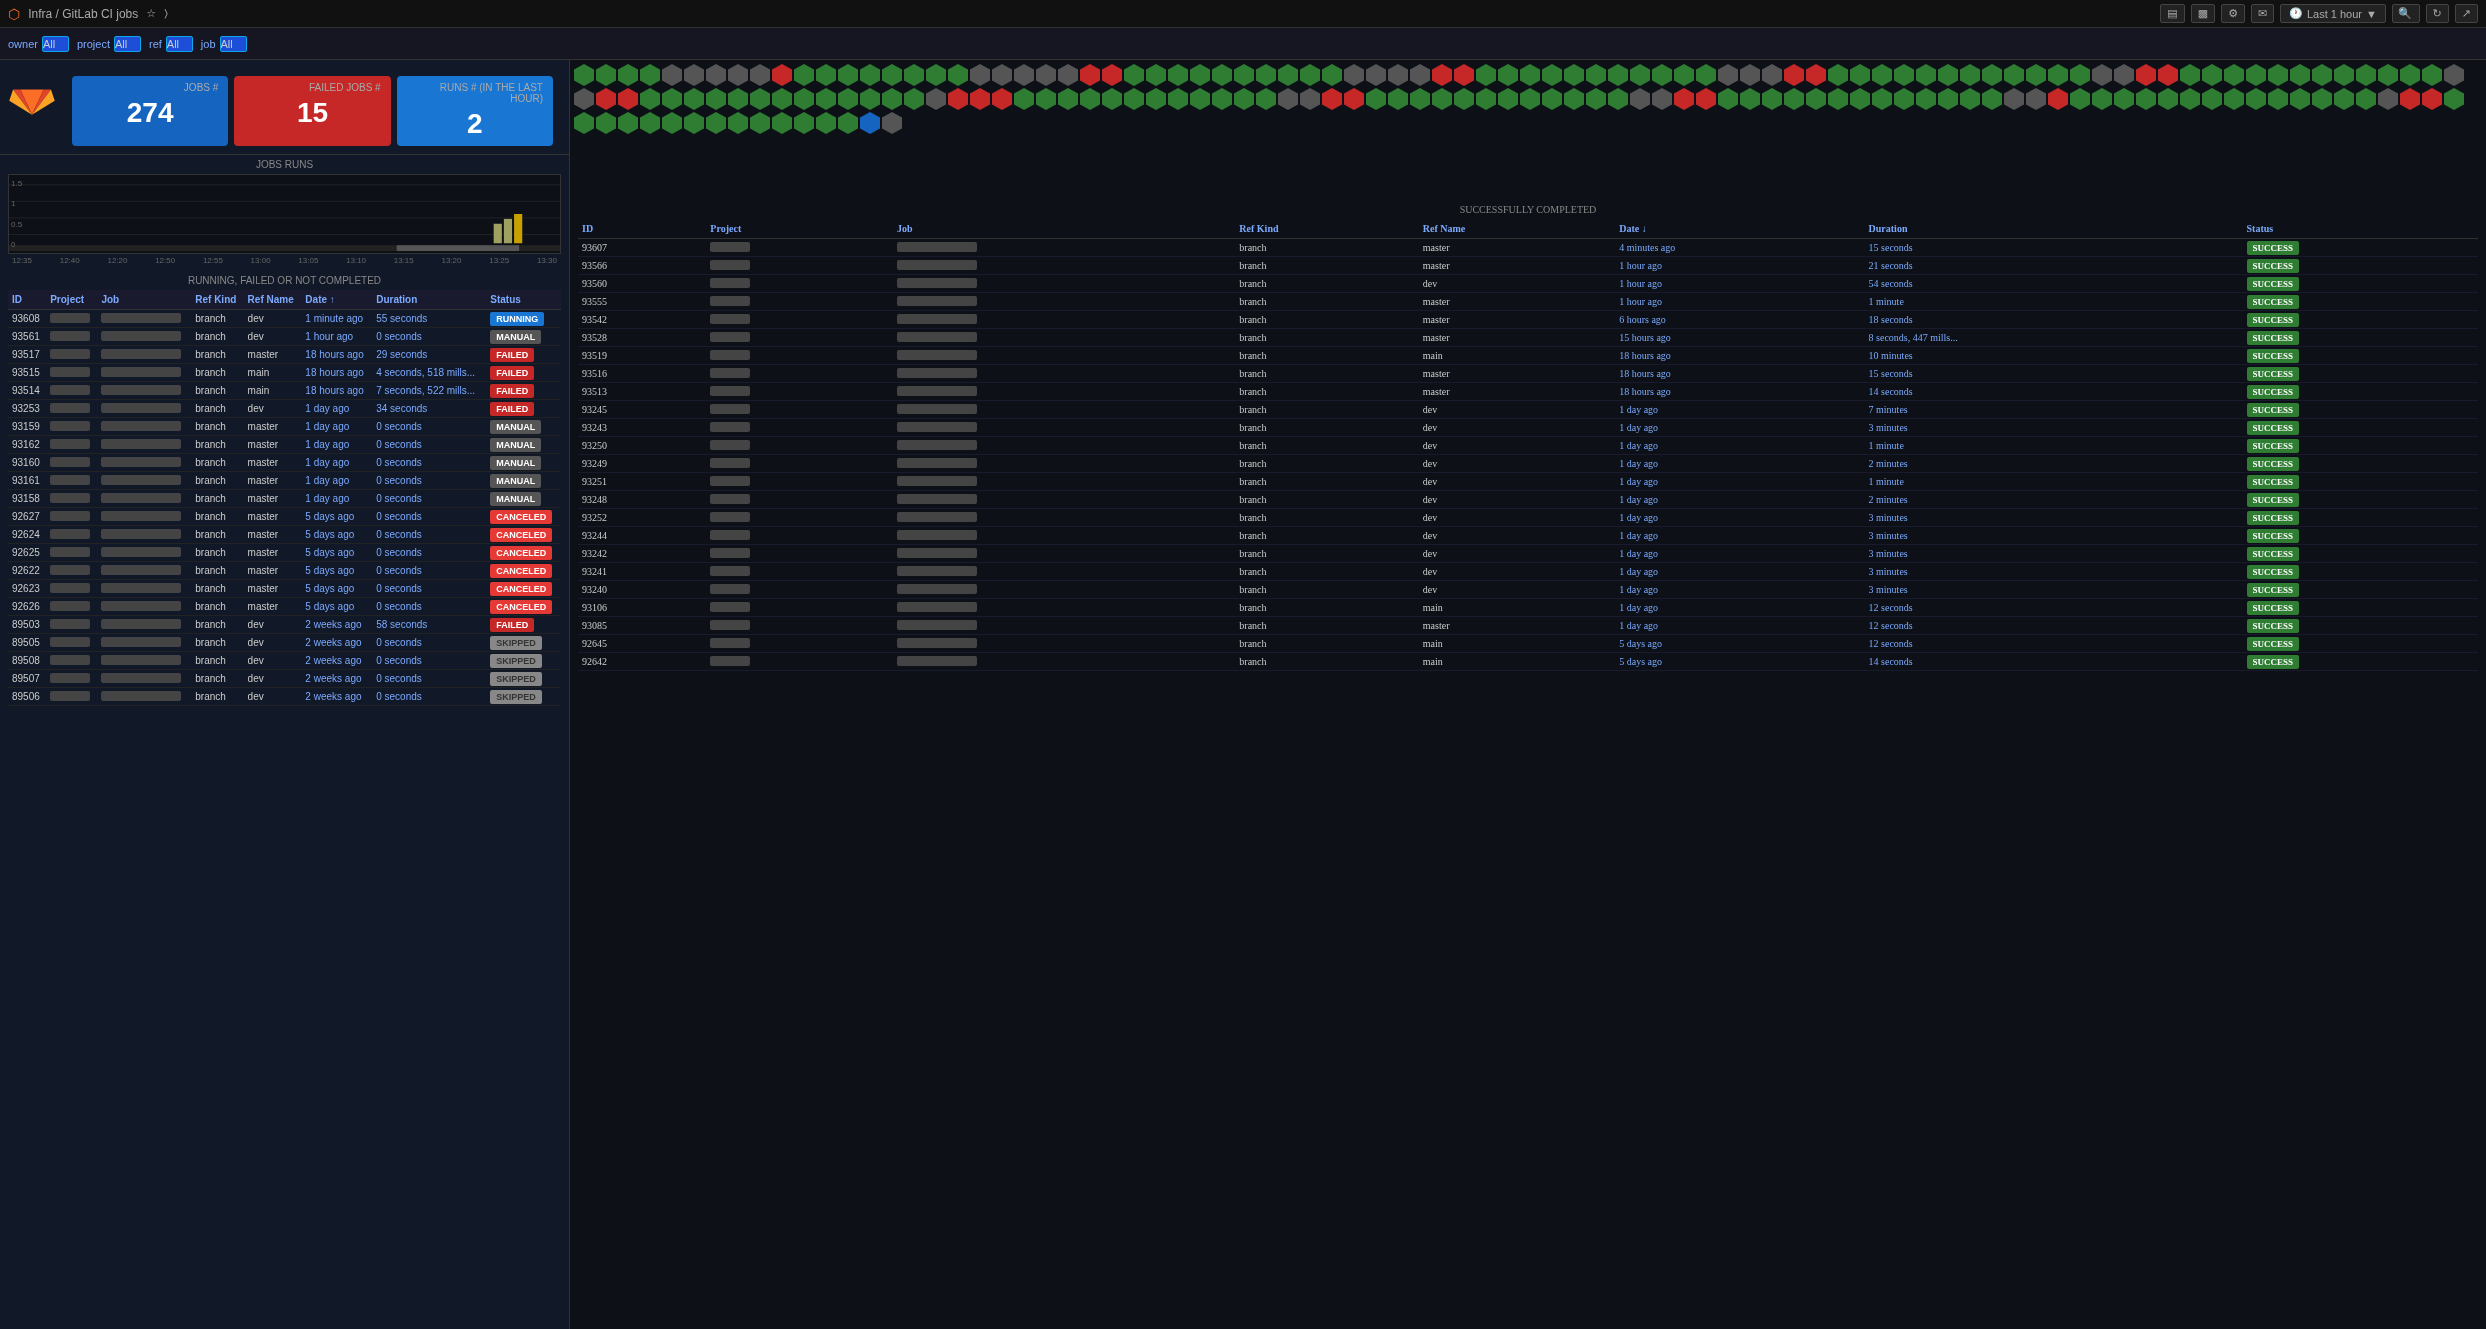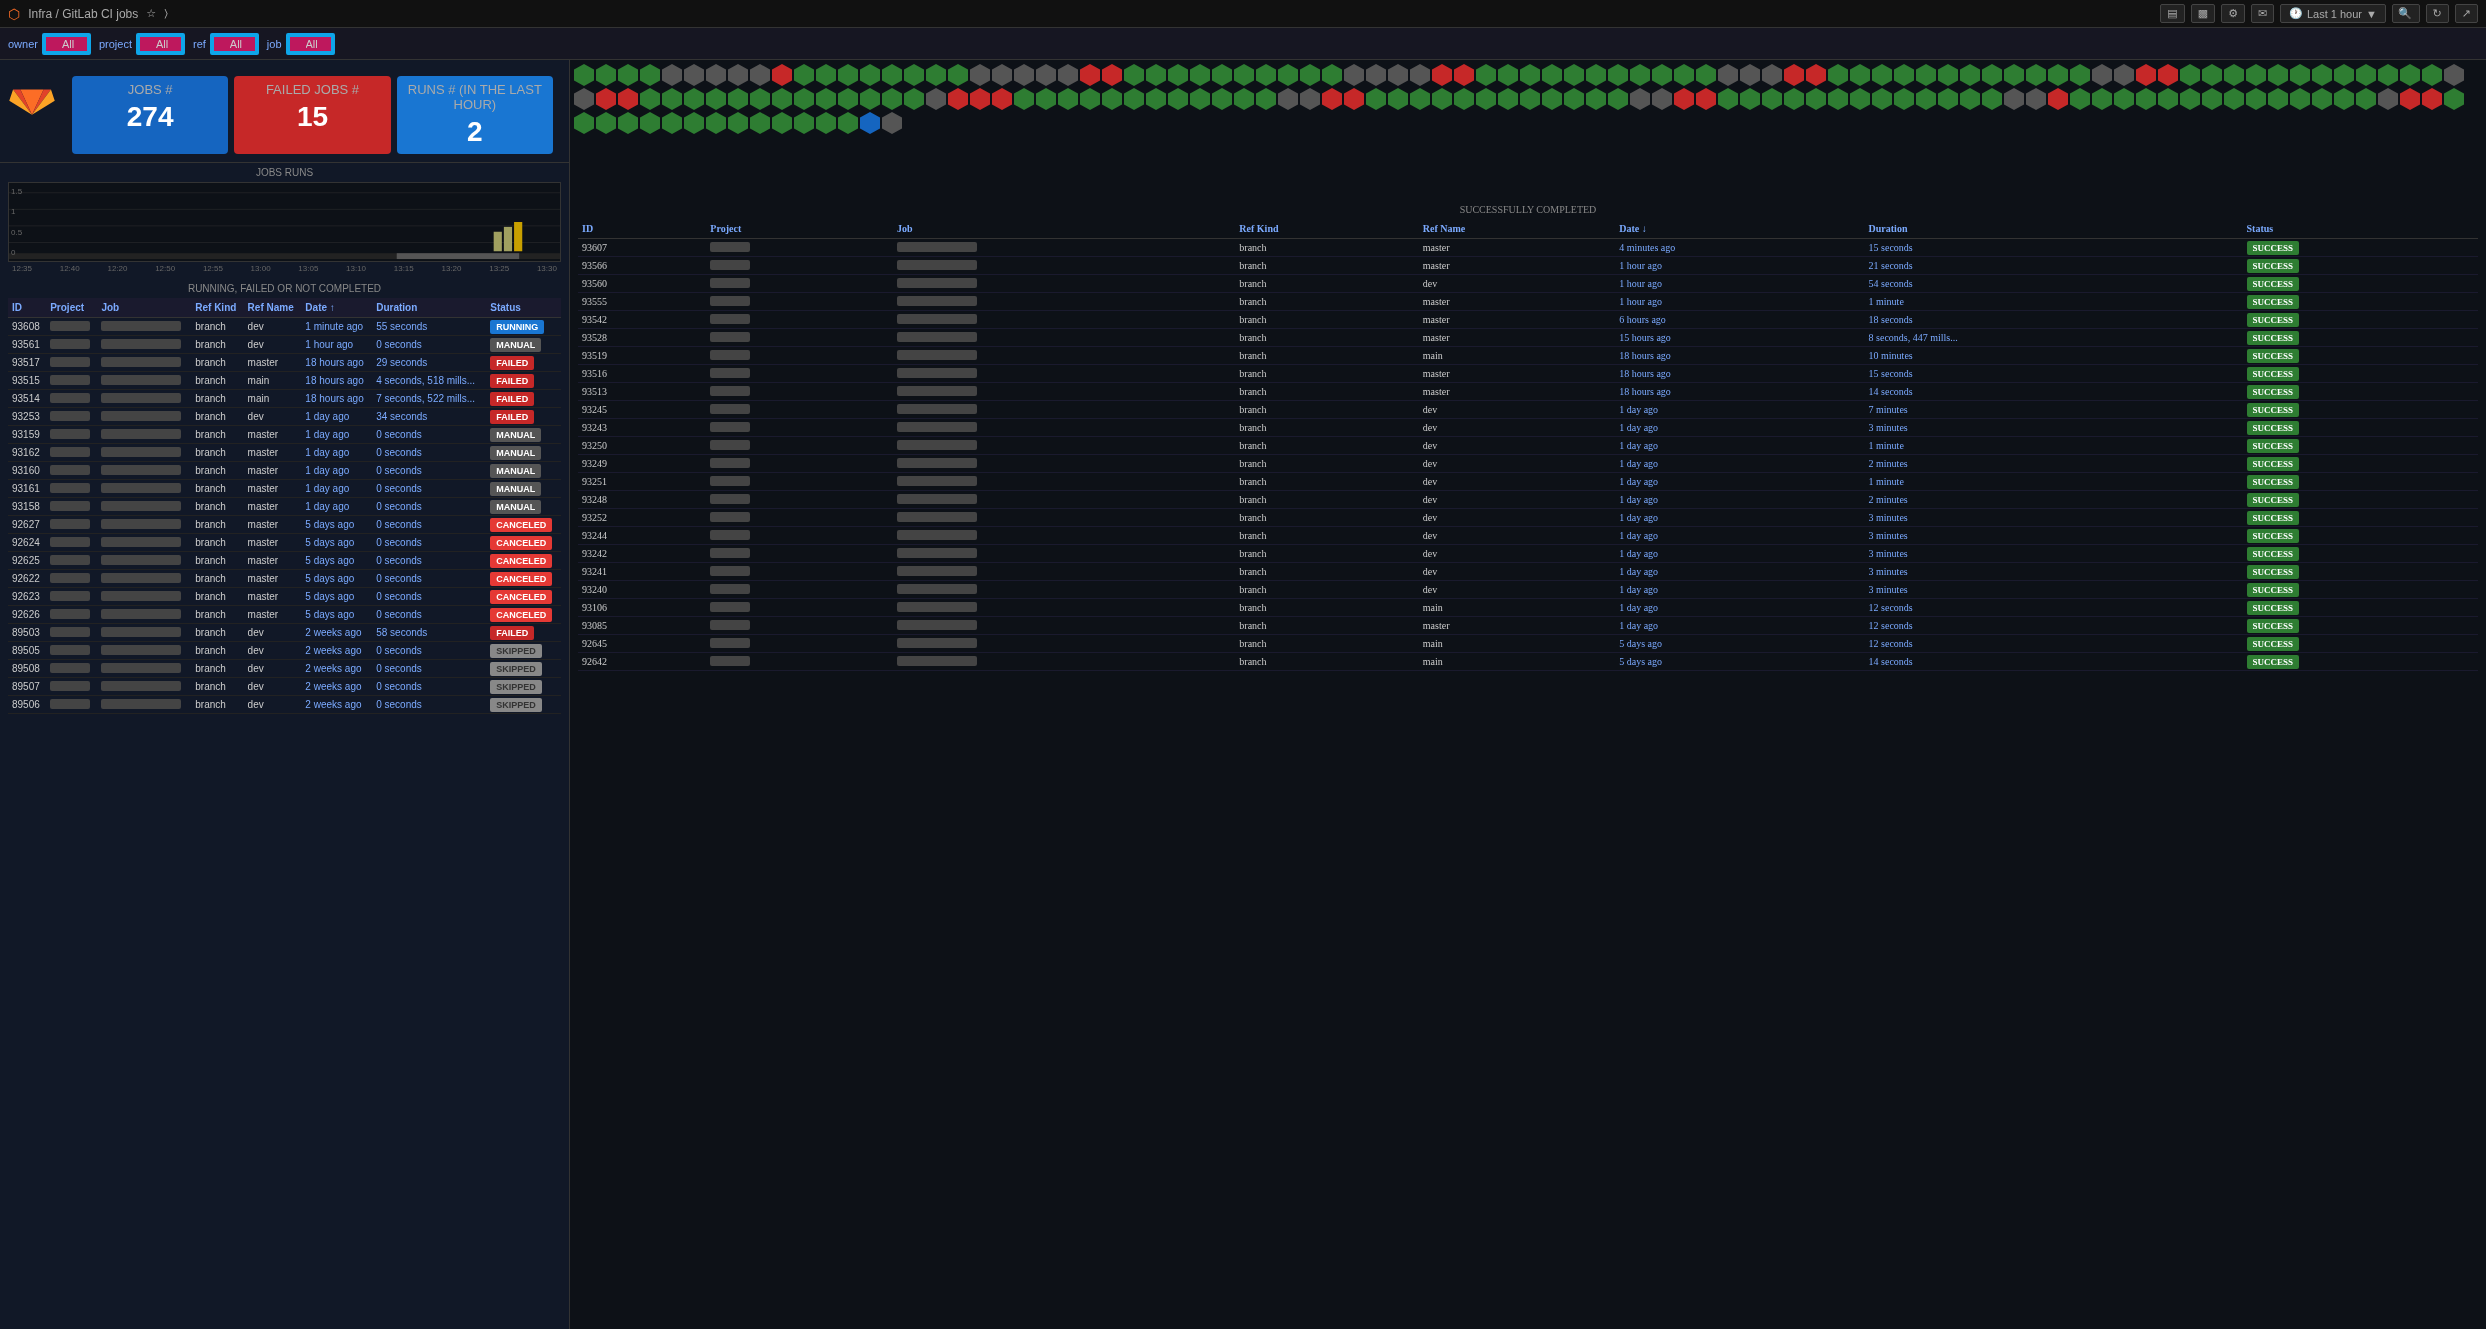--- a/index.html
+++ b/index.html
@@ -64,24 +64,24 @@
     }
     .filter-item {
       display: flex;
       align-items: center;
       gap: 4px;
       color: #aaa;
       font-size: 11px;
     }
     .filter-label { color: #7baaff; }
     .filter-select {
-      background: #be185d;
-      border: 4px solid #0ea5e9;
+      background: #1d4ed8;
+      border: 1px solid #0ea5e9;
       color: #ccc;
-      padding: 1px 12px 1px 16px;
+      padding: 1px 12px 1px 0;
       font-size: 11px;
       cursor: pointer;
       border-radius: 2px;
       appearance: none;
     }
 
     
     .main-layout {
       display: flex;
       height: calc(100vh - 60px);
@@ -106,24 +106,25 @@
       padding: 8px;
       gap: 6px;
     }
     .stat-card {
       flex: 1;
       border-radius: 4px;
       padding: 6px 10px;
       text-align: center;
     }
     .stat-card .stat-label {
-      font-size: 13px;
+      font-size: 10px;
       color: #aaa;
       text-transform: uppercase;
       margin-bottom: 4px;
+      text-align: right;
     }
     .stat-card .stat-value {
       font-size: 28px;
       font-weight: bold;
       color: #fff;
     }
     .stat-blue { background: #1565c0; }
     .stat-red { background: #c62828; }
     .stat-blue2 { background: #1976d2; }
 

